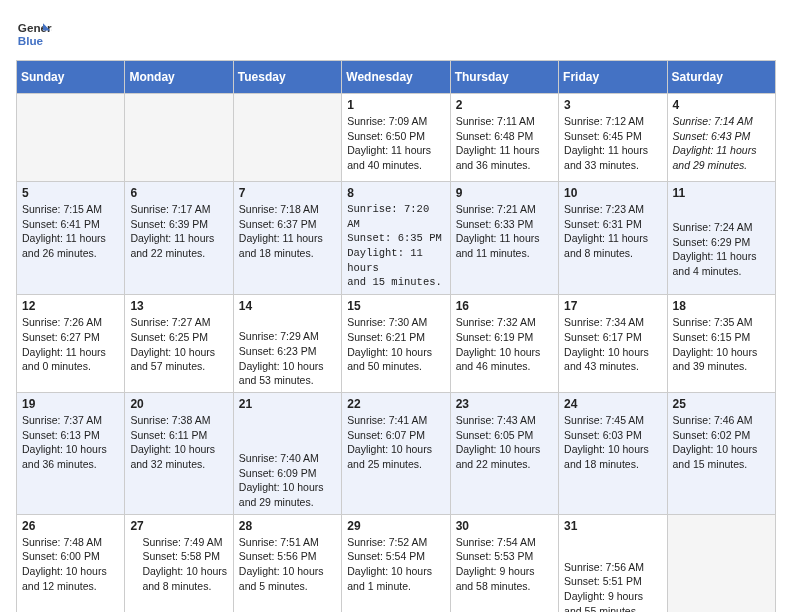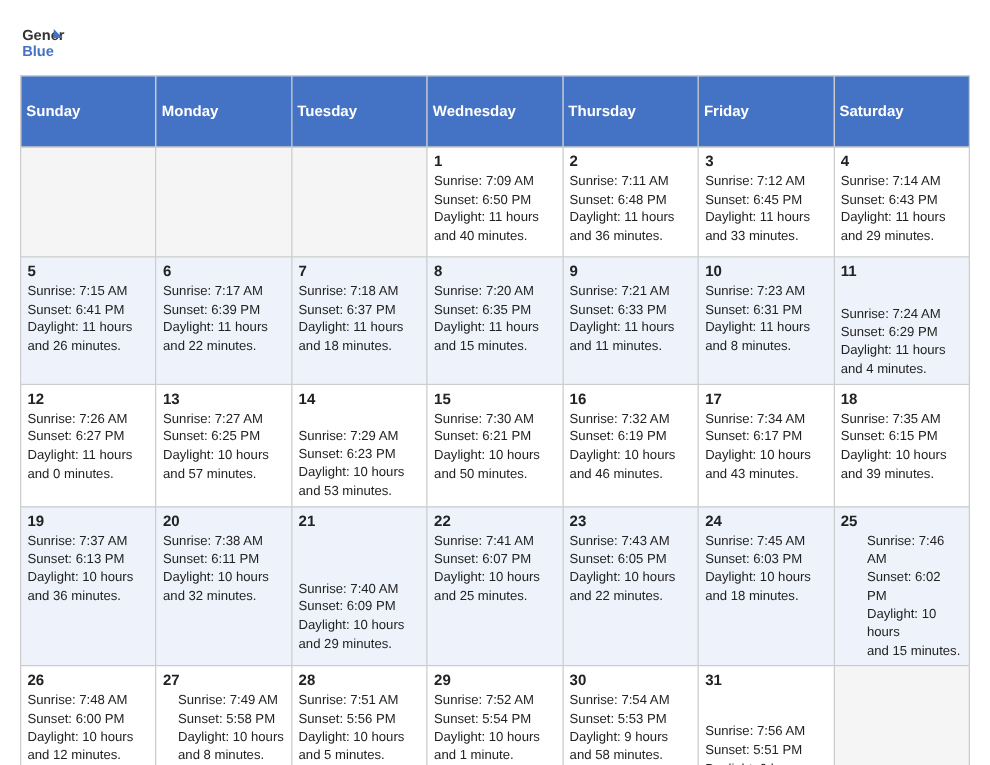--- a/index.html
+++ b/index.html
@@ -38,21 +38,21 @@
       color: #444;
     }
     .calendar-table {
       width: 100%;
       border-collapse: collapse;
       font-size: 11px;
     }
     .calendar-table th {
       background: #4472C4;
       color: #fff;
-      padding: 21px 4px;
+      padding: 9px 4px;
       text-align: left;
       font-size: 12px;
       font-weight: bold;
       border: 1px solid #ccc;
     }
     .calendar-table td {
       border: 1px solid #ccc;
       vertical-align: top;
       padding: 4px 5px;
       height: 88px;
@@ -123,21 +123,21 @@
         </td>
         <td>
           <div class="day-number">3</div>
           <div class="cell-content" style="white-space: pre-line;">Sunrise: 7:12 AM
 Sunset: 6:45 PM
 Daylight: 11 hours
 and 33 minutes.</div>
         </td>
         <td>
           <div class="day-number">4</div>
-          <div class="cell-content" style="white-space: pre-line;">Sunrise: 7:14 AM
+          <div class="cell-content" style="white-space: pre-line; font-style: italic;">Sunrise: 7:14 AM
 Sunset: 6:43 PM
 Daylight: 11 hours
 and 29 minutes.</div>
         </td>
       </tr>
       <tr class="row-alt">
         <td>
           <div class="day-number">5</div>
           <div class="cell-content" style="white-space: pre-line;">Sunrise: 7:15 AM
 Sunset: 6:41 PM
@@ -153,21 +153,21 @@
         </td>
         <td>
           <div class="day-number">7</div>
           <div class="cell-content" style="white-space: pre-line;">Sunrise: 7:18 AM
 Sunset: 6:37 PM
 Daylight: 11 hours
 and 18 minutes.</div>
         </td>
         <td>
           <div class="day-number">8</div>
-          <div class="cell-content" style="white-space: pre-line;">Sunrise: 7:20 AM
+          <div class="cell-content" style="white-space: pre-line; font-family: Liberation Mono, monospace;">Sunrise: 7:20 AM
 Sunset: 6:35 PM
 Daylight: 11 hours
 and 15 minutes.</div>
         </td>
         <td>
           <div class="day-number">9</div>
           <div class="cell-content" style="white-space: pre-line;">Sunrise: 7:21 AM
 Sunset: 6:33 PM
 Daylight: 11 hours
 and 11 minutes.</div>
@@ -276,21 +276,21 @@
         </td>
         <td>
           <div class="day-number">24</div>
           <div class="cell-content" style="white-space: pre-line;">Sunrise: 7:45 AM
 Sunset: 6:03 PM
 Daylight: 10 hours
 and 18 minutes.</div>
         </td>
         <td>
           <div class="day-number">25</div>
-          <div class="cell-content" style="white-space: pre-line; margin-left: 21px;">Sunrise: 7:46 AM
+          <div class="cell-content" style="white-space: pre-line;">Sunrise: 7:46 AM
 Sunset: 6:02 PM
 Daylight: 10 hours
 and 15 minutes.</div>
         </td>
       </tr>
       <tr>
         <td>
           <div class="day-number">26</div>
           <div class="cell-content" style="white-space: pre-line;">Sunrise: 7:48 AM
 Sunset: 6:00 PM

